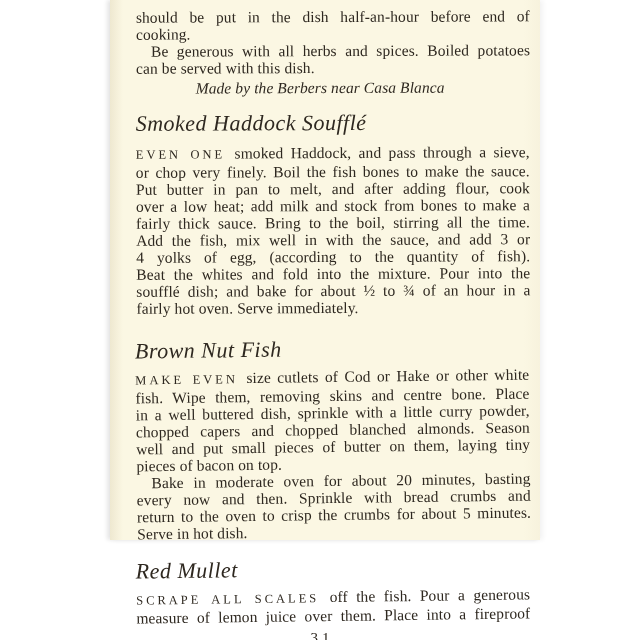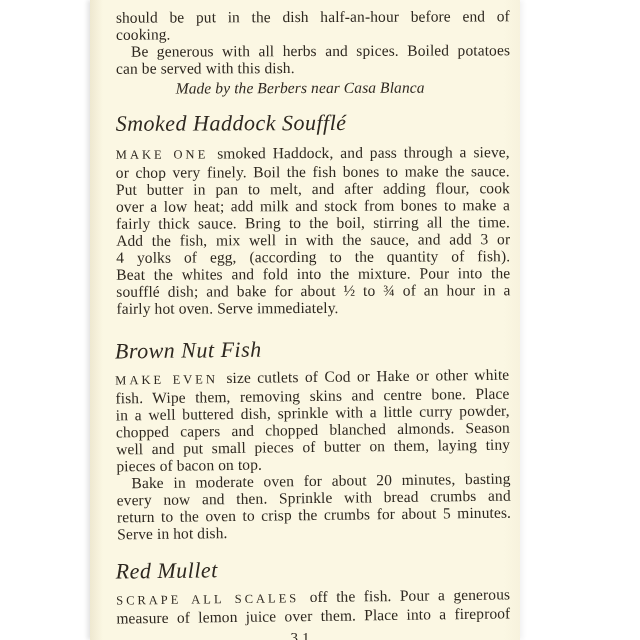--- a/index.html
+++ b/index.html
@@ -15,22 +15,22 @@
     font-family:"Liberation Serif","DejaVu Serif",serif;
     color:var(--ink);
   }
   .scan{
     position:relative;
     width:640px;height:640px;
     background:var(--bg);
   }
   .book-page{
     position:absolute;
-    left:90px;top:0;
-    width:430px;height:640px;
+    left:110px;top:0;
+    width:430px;height:540px;
     background:linear-gradient(90deg,#eee8d0 0px,var(--paper) 13px,var(--paper) 414px,#f7f2dd 430px);
     box-shadow:-3px 0 4px rgba(0,0,0,0.10),3px 0 5px rgba(0,0,0,0.05);
   }
   .text-col{
     padding:8px 10px 0 26px;
     width:430px;
     font-size:15.5px;
     line-height:17px;
     letter-spacing:0.1px;
   }
@@ -96,21 +96,21 @@
         <div class="para">
             <div class="tline indent">Be generous with all herbs and spices. Boiled potatoes</div>
             <div class="tline last">can be served with this dish.</div>
           </div>
         <div class="attribution">Made by the Berbers near Casa Blanca</div>
       </div>
 
       <div class="sec-1">
         <h2 class="recipe-title">Smoked Haddock Soufflé</h2>
         <div class="para">
-            <div class="tline"><span class="lead">MAKE ONE</span> smoked Haddock, and pass through a sieve,</div>
+            <div class="tline"><span class="lead">EVEN ONE</span> smoked Haddock, and pass through a sieve,</div>
             <div class="tline">or chop very finely. Boil the fish bones to make the sauce.</div>
             <div class="tline">Put butter in pan to melt, and after adding flour, cook</div>
             <div class="tline">over a low heat; add milk and stock from bones to make a</div>
             <div class="tline">fairly thick sauce. Bring to the boil, stirring all the time.</div>
             <div class="tline">Add the fish, mix well in with the sauce, and add 3 or</div>
             <div class="tline">4 yolks of egg, (according to the quantity of fish).</div>
             <div class="tline">Beat the whites and fold into the mixture. Pour into the</div>
             <div class="tline">soufflé dish; and bake for about ½ to ¾ of an hour in a</div>
             <div class="tline last">fairly hot oven. Serve immediately.</div>
           </div>

